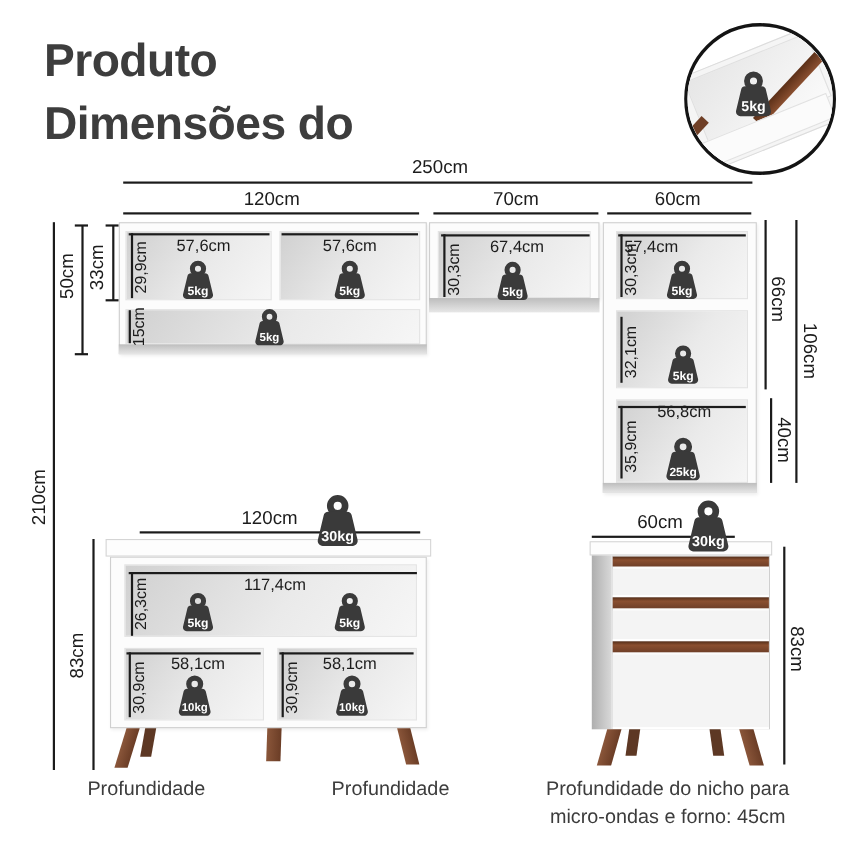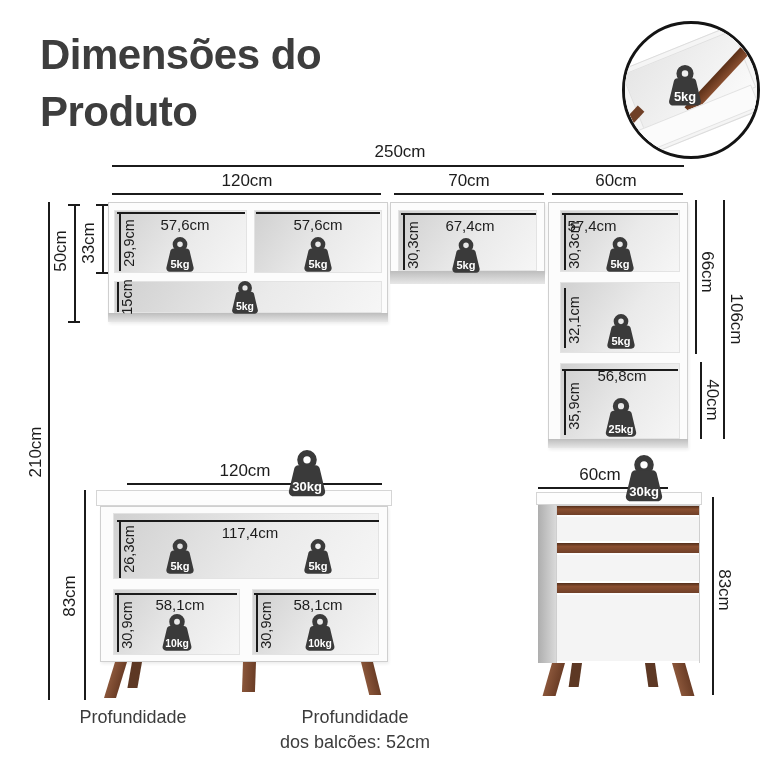--- a/index.html
+++ b/index.html
@@ -31,22 +31,22 @@
   .circle{position:absolute;left:622px;top:21px;width:138px;height:138px;border:3px solid #141414;
           border-radius:50%;background:#ffffff;overflow:hidden;box-sizing:border-box;}
   .foot{position:absolute;text-align:center;font-size:18px;line-height:25px;color:#3c3c3c;}
 </style>
 </head>
 <body>
 
 <div class="stage">
 
   <div class="title">
+    <div>Produto</div>
     <div>Dimensões do</div>
-    <div>Produto</div>
   </div>
 
   <div class="circle">
     <div style="position:absolute;left:-8px;top:22px;width:140px;height:88px;transform:rotate(-22deg);background:#f5f5f5;border:1px solid #dcdcdc;"></div>
     <div style="position:absolute;left:4px;top:26px;width:118px;height:60px;transform:rotate(-22deg);background:linear-gradient(150deg,#e6e6e6,#fafafa);border:1px solid #e0e0e0;"></div>
     <div style="position:absolute;left:86px;top:16px;width:11px;height:82px;transform:rotate(43deg);background:linear-gradient(90deg,#5c3018,#8a4f30);"></div>
     <div style="position:absolute;left:0px;top:80px;width:9px;height:34px;transform:rotate(43deg);background:#6f3f26;"></div>
     <div style="position:absolute;left:-16px;top:88px;width:150px;height:22px;transform:rotate(-22deg);background:#fbfbfb;border:1px solid #e2e2e2;"></div>
     <svg class="wt" style="left:60px;top:62px" width="42" height="44" viewBox="0 0 44 46">
       <circle cx="22" cy="10" r="6.2" fill="none" stroke="#3a3a3a" stroke-width="5.6"></circle>
@@ -228,16 +228,19 @@
       <circle cx="22" cy="10" r="6.2" fill="none" stroke="#3a3a3a" stroke-width="5.6"></circle>
       <path d="M14 15 H30 C31.8 15 33.3 16.2 33.7 17.9 L38.6 38.4 C39.2 41 37.2 43.5 34.5 43.5 H9.5 C6.8 43.5 4.8 41 5.4 38.4 L10.3 17.9 C10.7 16.2 12.2 15 14 15 Z" fill="#3a3a3a"></path>
       <text x="22" y="39" text-anchor="middle" font-size="12">30kg</text>
     </svg>
 
   <div class="foot" style="left:23px;top:705px;width:220px">
     <div>Profundidade</div>
   </div>
   <div class="foot" style="left:245px;top:705px;width:220px">
     <div>Profundidade</div>
-    <div>dos balcões: 52cm</div>
+  </div>
+  <div class="foot" style="left:477px;top:705px;width:260px">
+    <div>Profundidade do nicho para</div>
+    <div>micro-ondas e forno: 45cm</div>
   </div>
 
 </div>
 
 </body></html>

